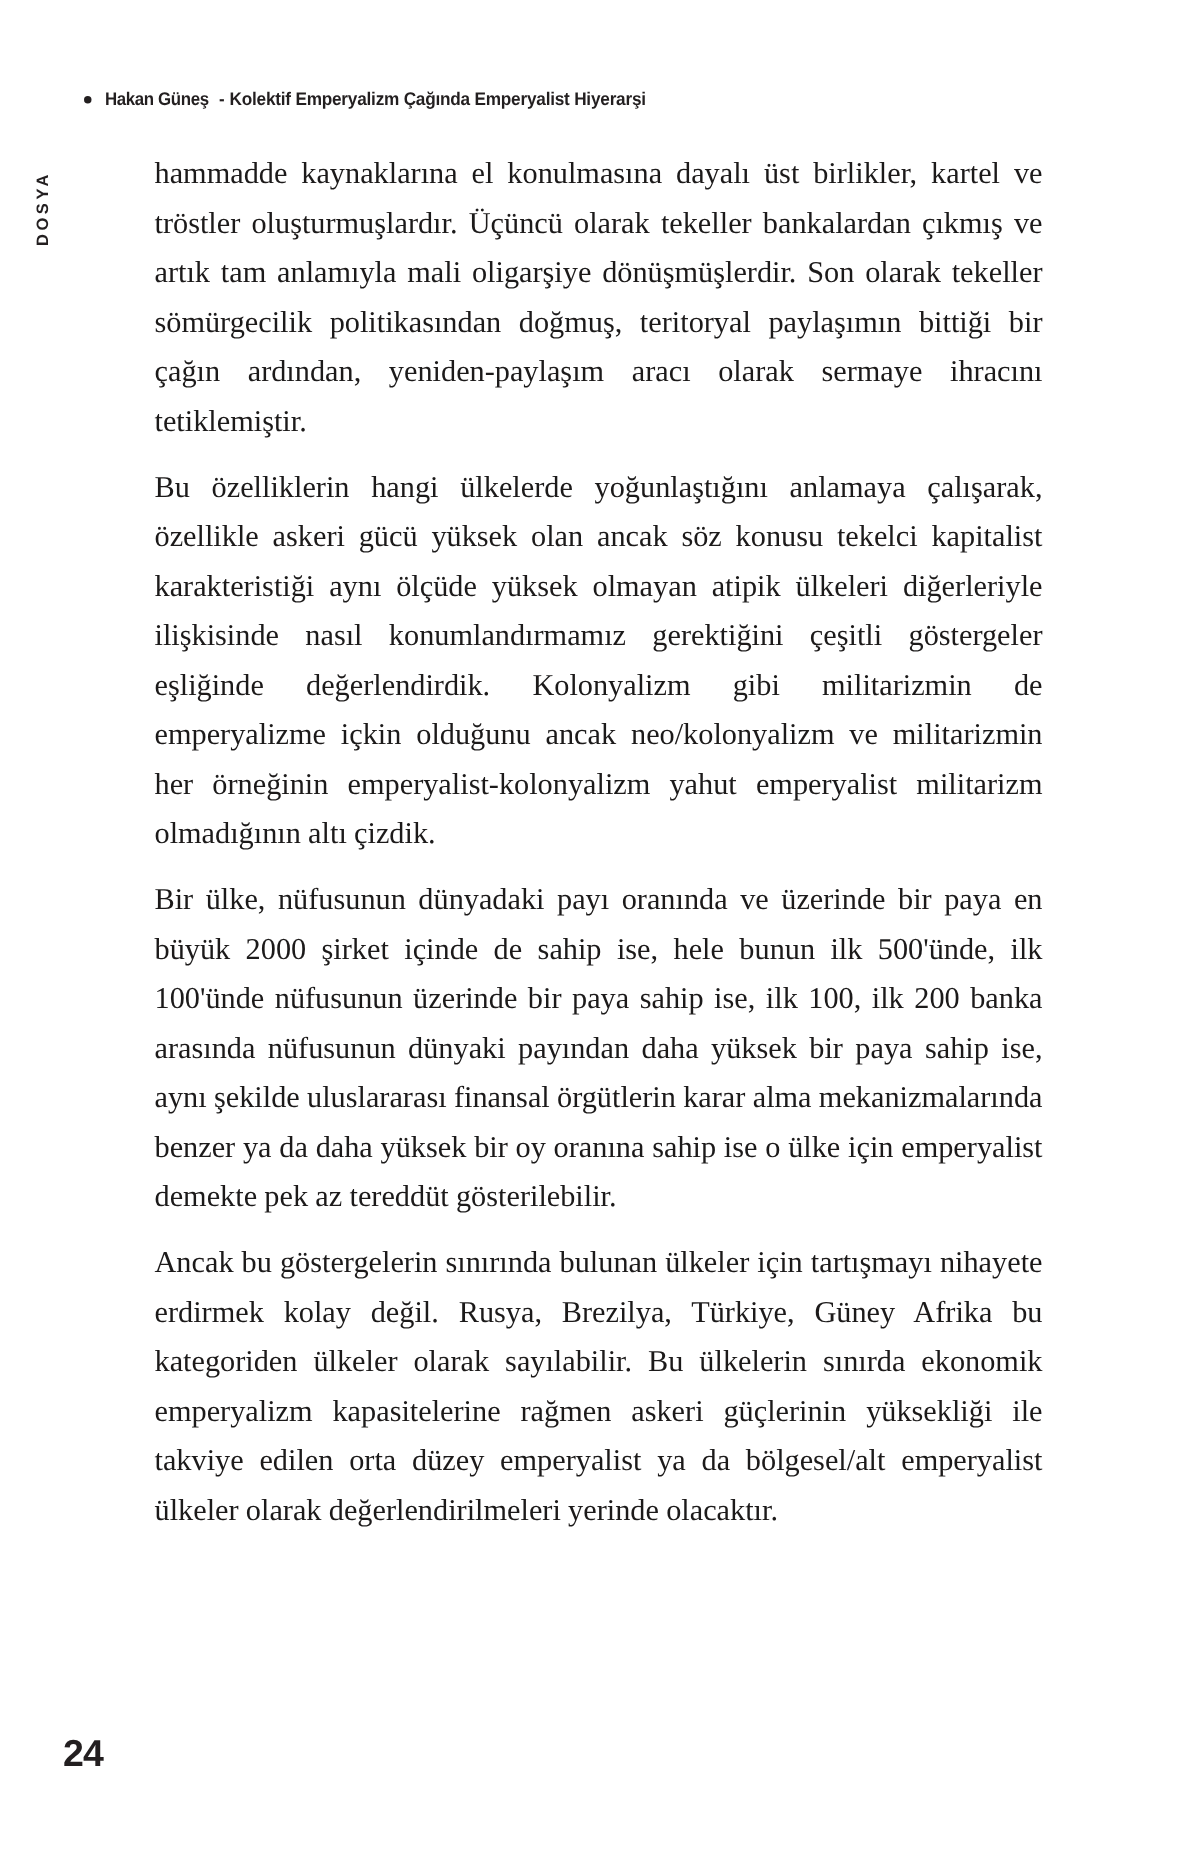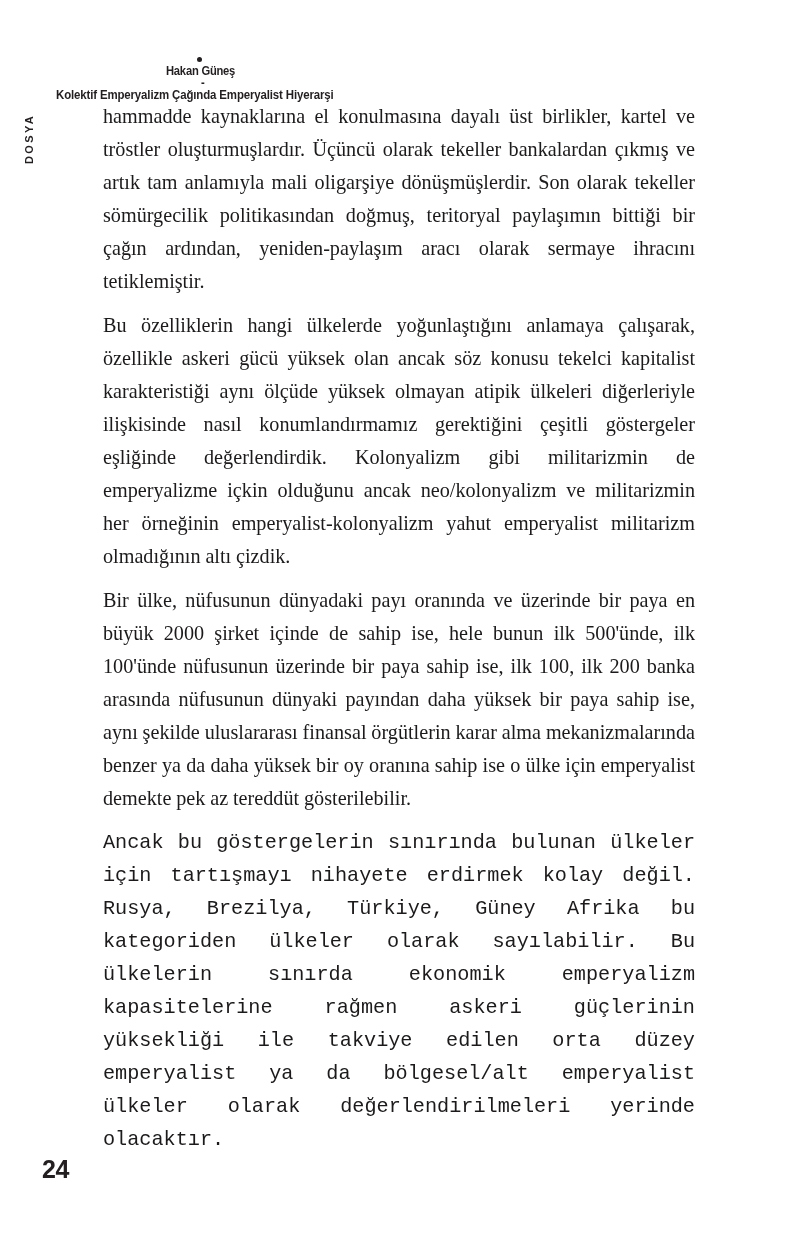--- a/index.html
+++ b/index.html
@@ -17,27 +17,26 @@
     overflow: hidden;
     box-sizing: border-box;
   }
 
   
   .running-header {
     position: absolute;
     left: 56px;
     top: 60px;
     display: flex;
-    align-items: center;
+    align-items: flex-end;
     white-space: nowrap;
     font-family: "Liberation Sans", "DejaVu Sans", sans-serif;
     font-size: 12.2px;
     line-height: 1;
     color: #231f20;
-    flex-direction: column;
   }
 
   .header-bullet {
     width: 5px;
     height: 5px;
     border-radius: 50%;
     background: #231f20;
     display: inline-block;
     margin-right: 9px;
     position: relative;
@@ -108,21 +107,20 @@
     color: #1c1a1a;
     text-align: justify;
     text-justify: inter-word;
     hyphens: manual;
     -webkit-hyphens: manual;
     word-spacing: -0.2px;
   }
 
   .body-par:last-child {
     margin-bottom: 0;
-    font-family: Liberation Mono, monospace;
   }
 
   
   .folio {
     position: absolute;
     left: 42px;
     top: 1155px;
     font-family: Liberation Sans, sans-serif;
     font-size: 25px;
     font-weight: 700;

